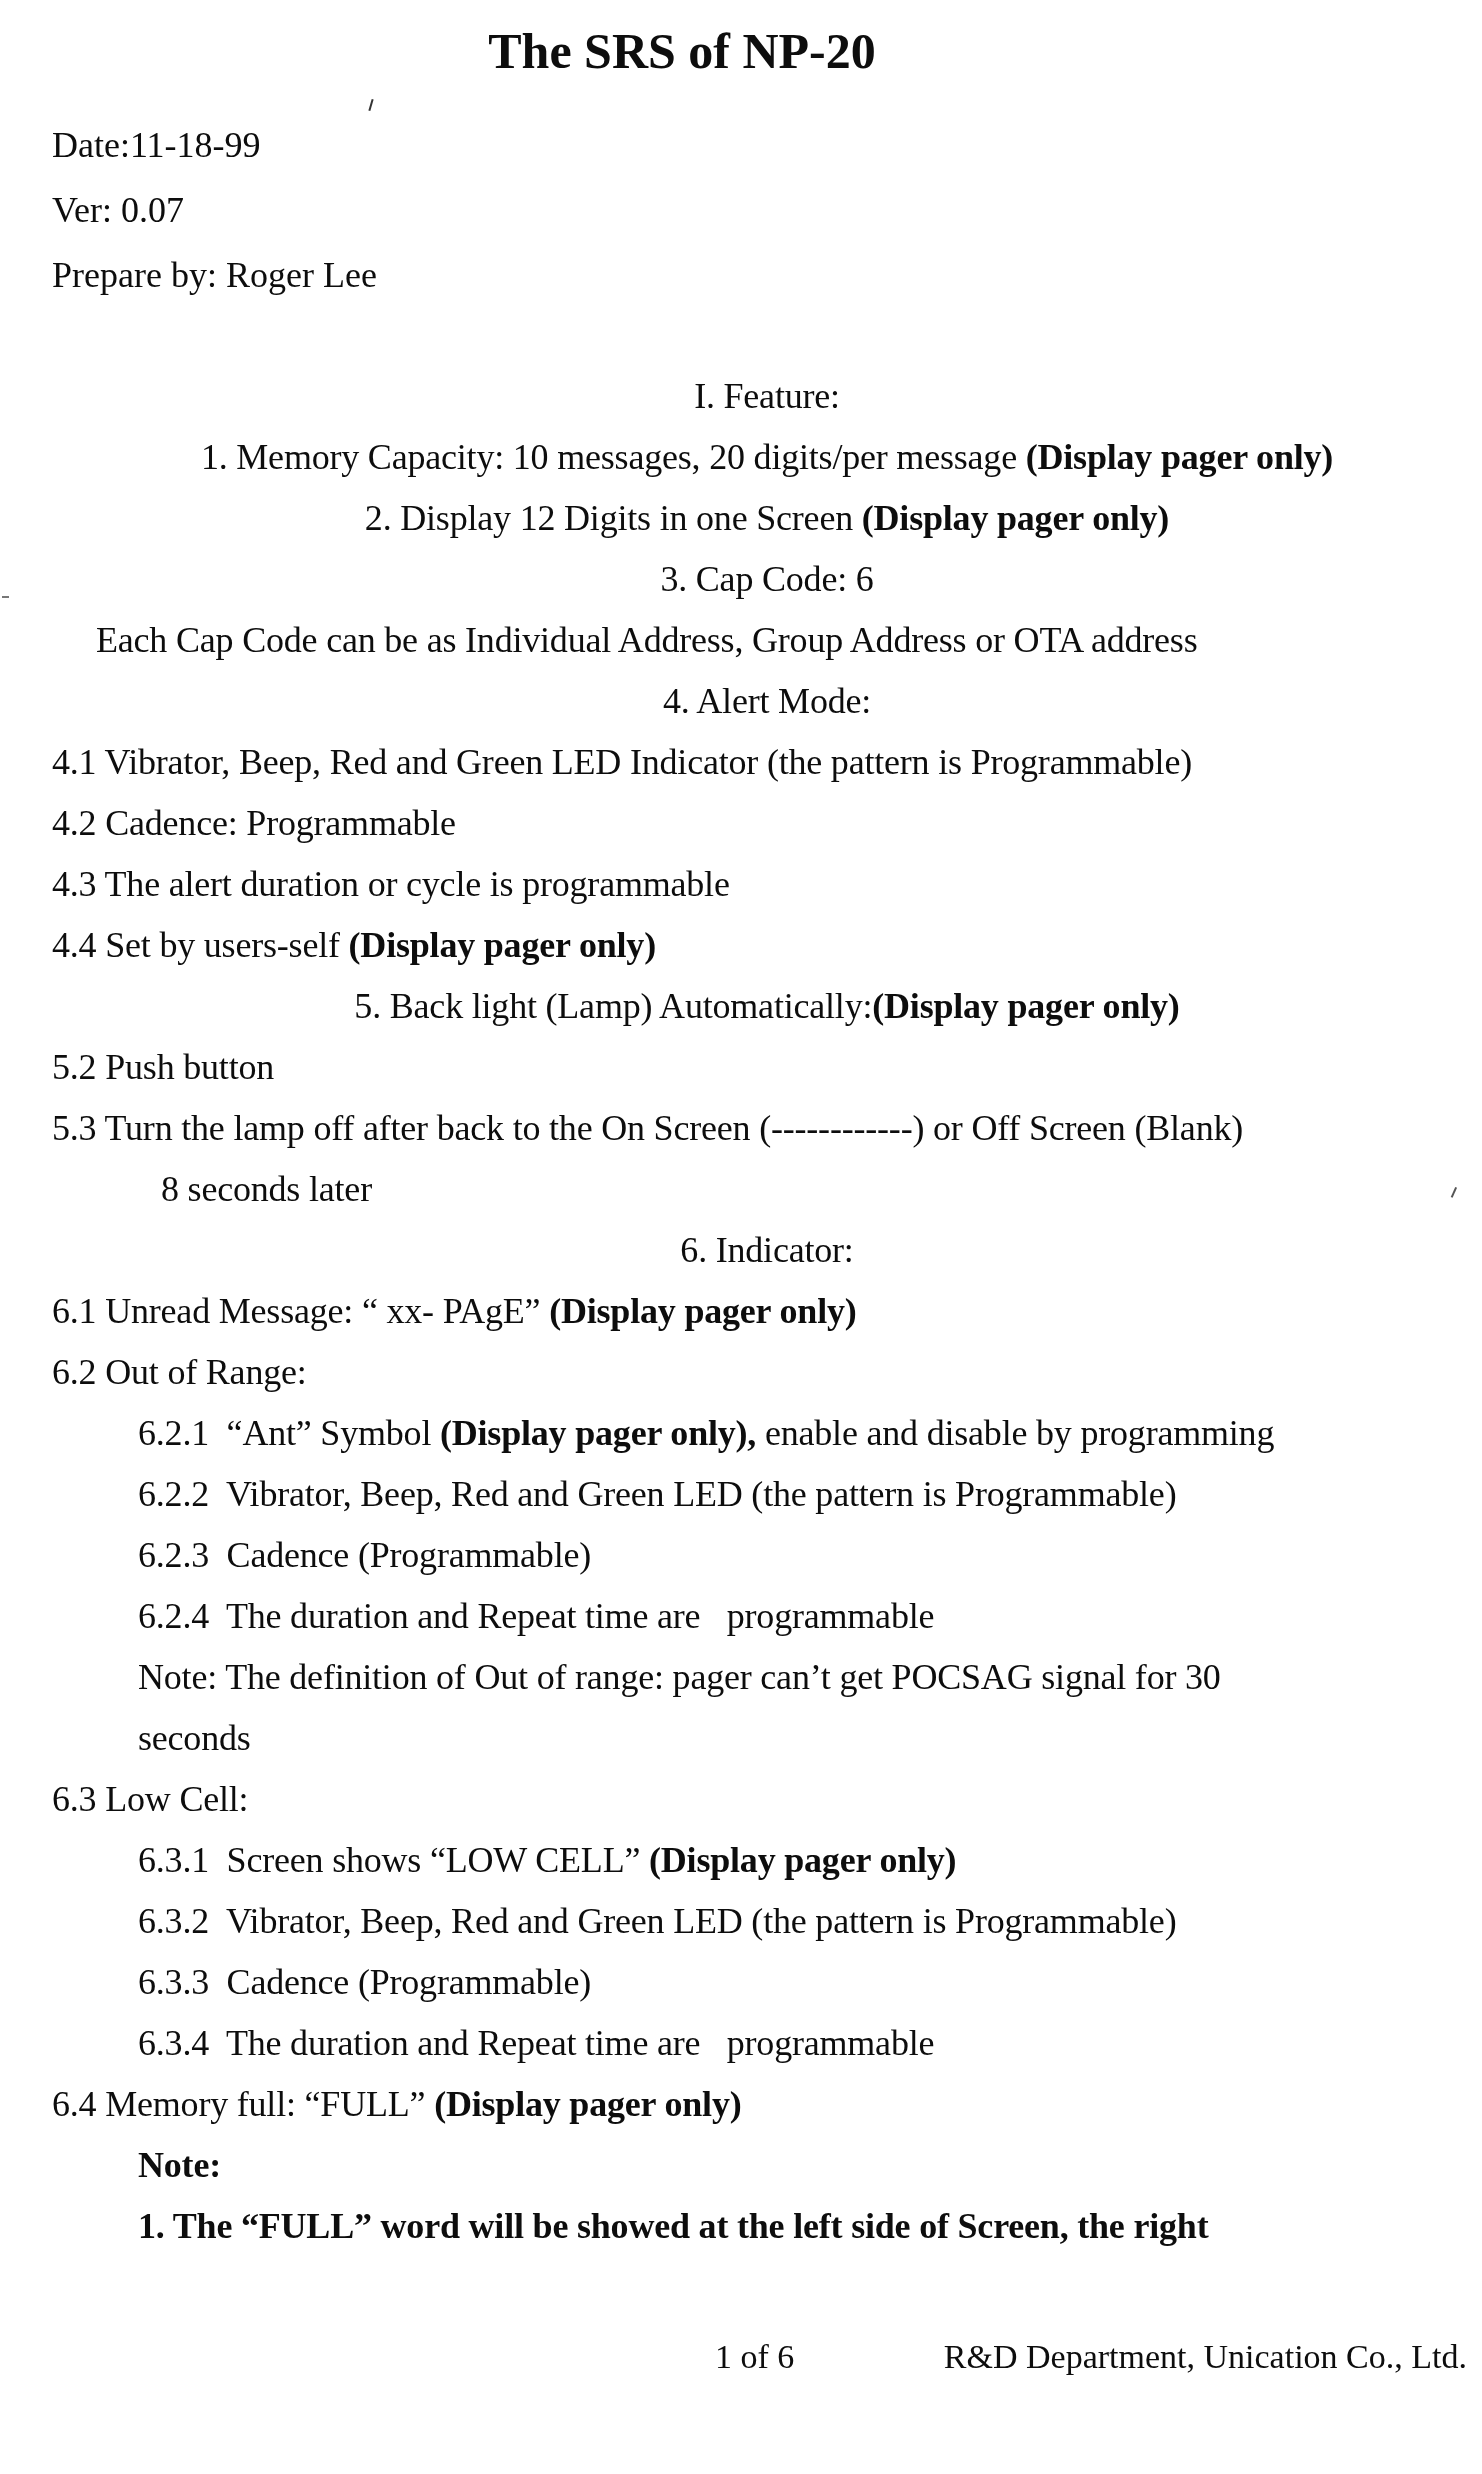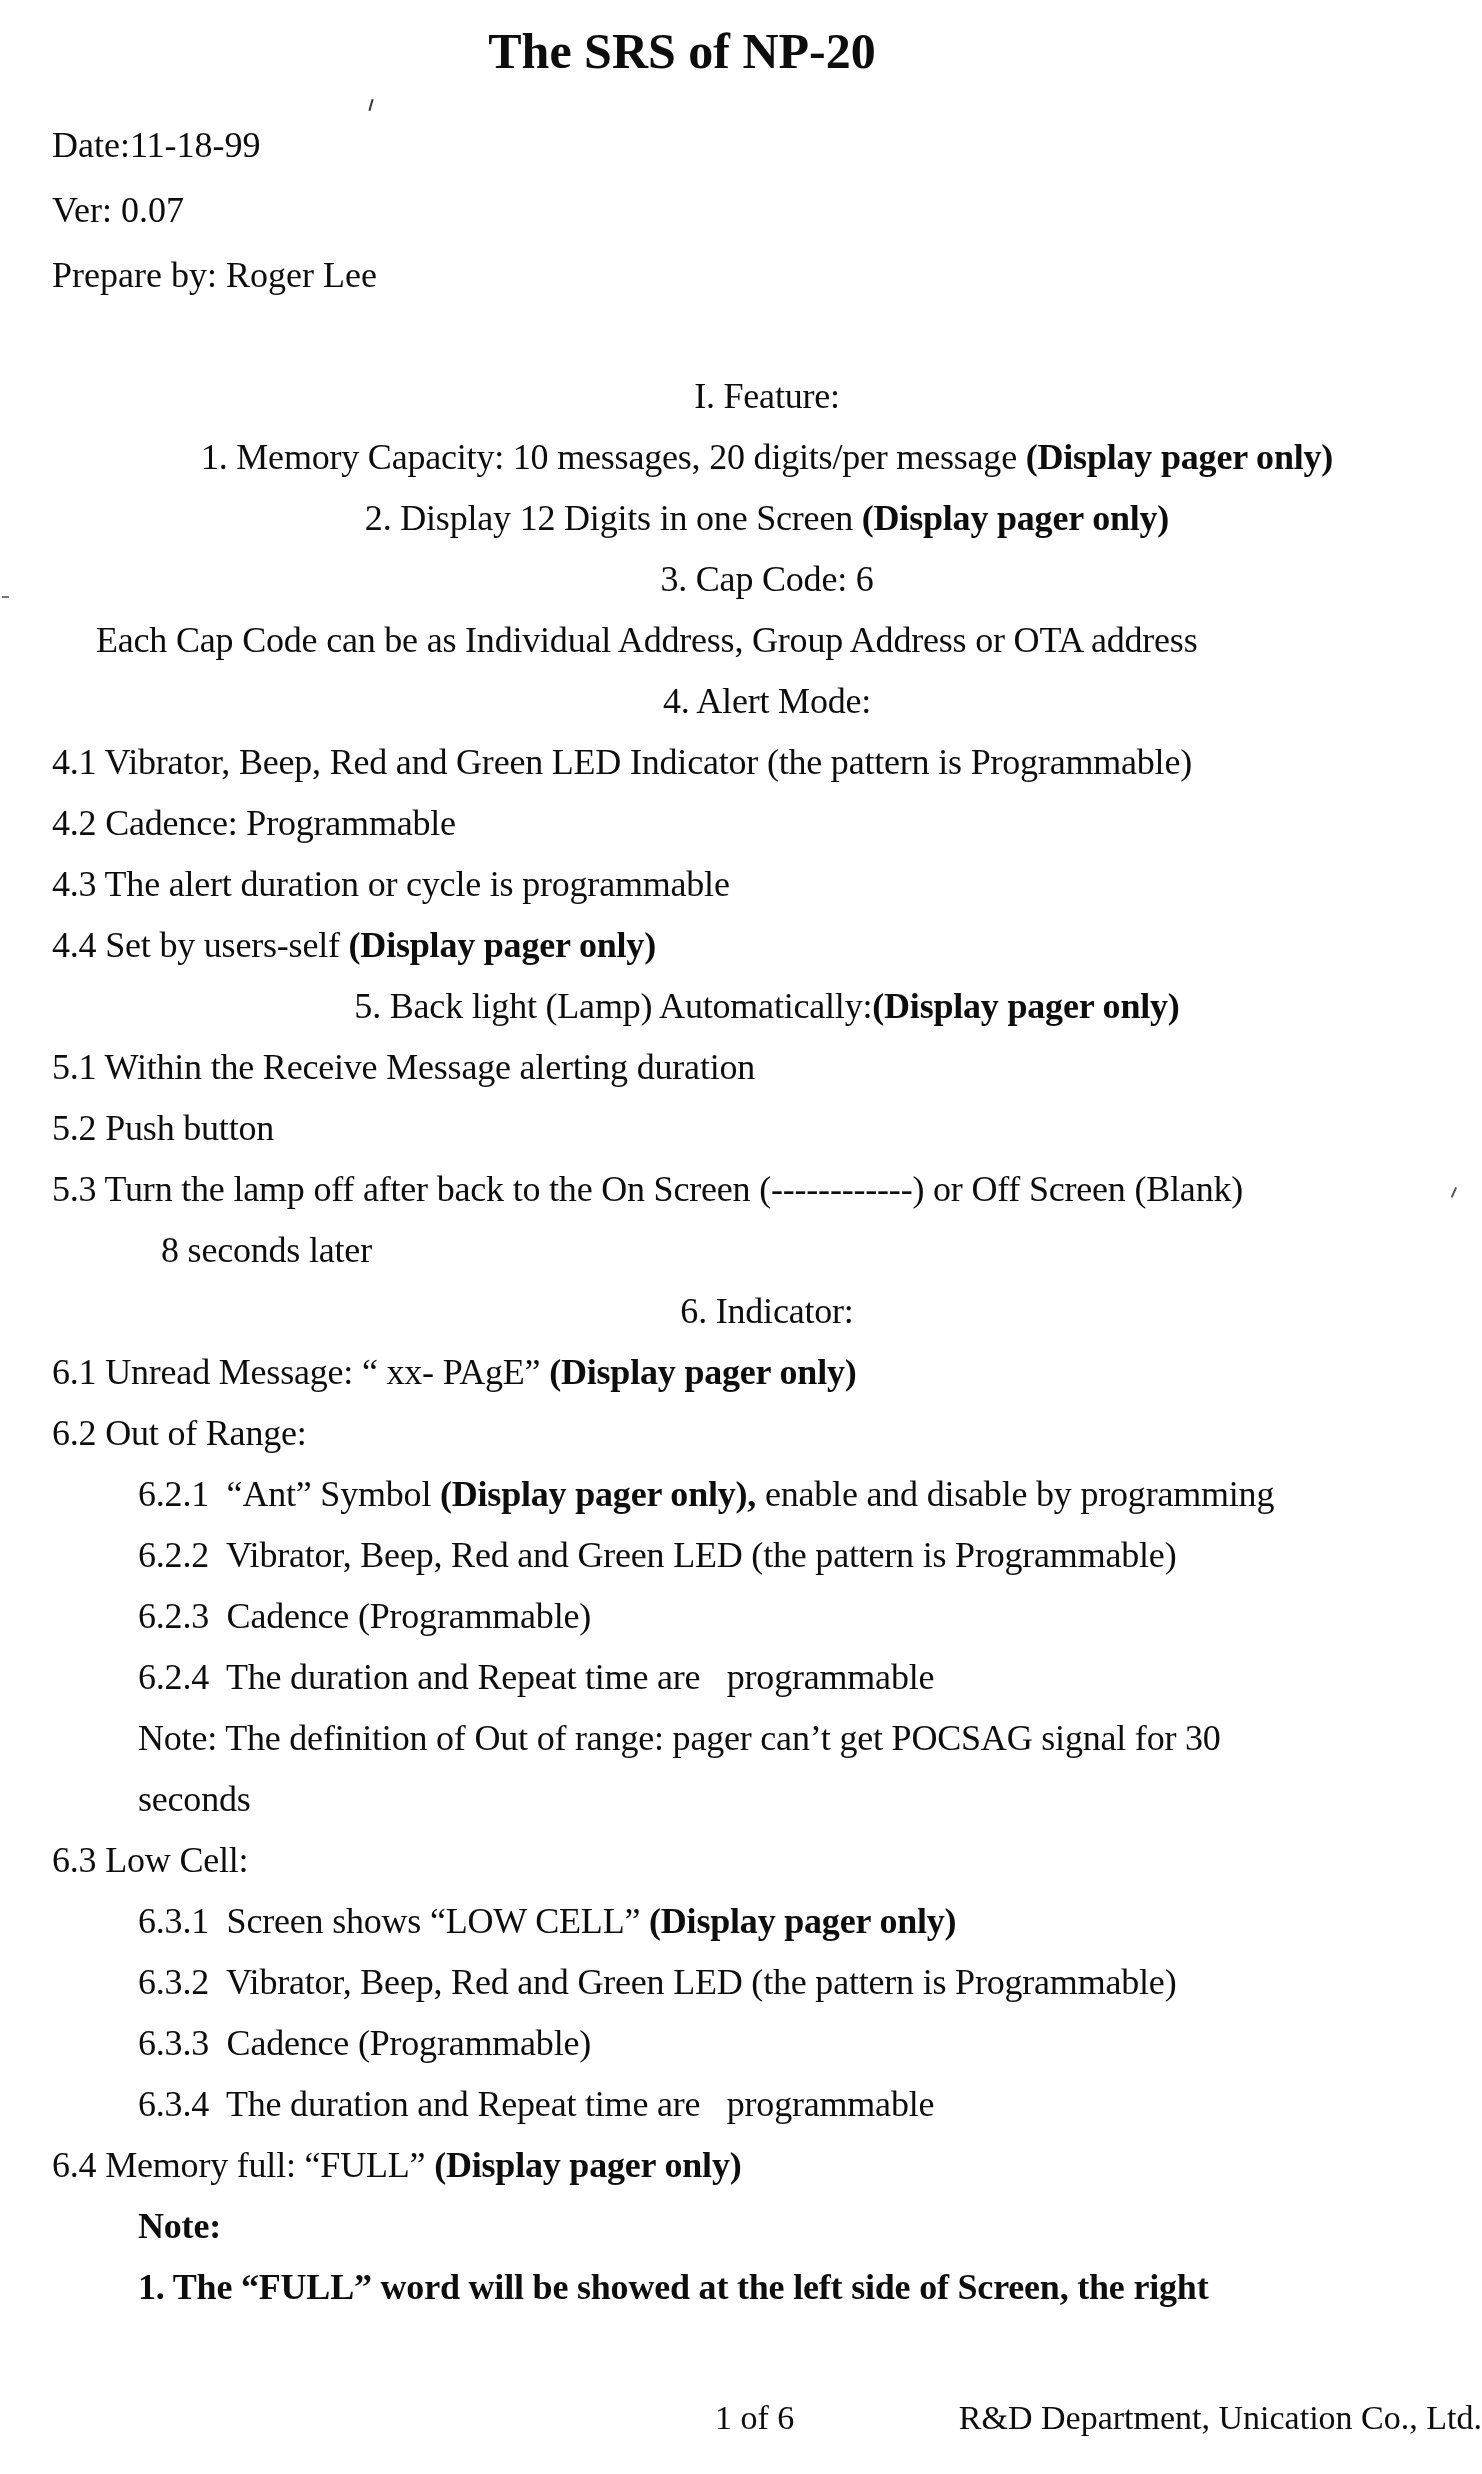--- a/index.html
+++ b/index.html
@@ -54,21 +54,21 @@
   .ic { margin-left: 109px; }
   .footer {
     position: relative;
     margin-top: 69px;
     height: 61px;
     font-size: 34px;
     line-height: 61px;
     white-space: pre;
   }
   .pageno { position: absolute; left: 663px; top: 0; }
-  .org { position: absolute; right: 0; top: 0; }
+  .org { position: absolute; right: 15px; top: 0; }
   .artifact { position: absolute; background: #333; }
   .a1 { left: 370px; top: 79px;  width: 2.4px; height: 12px; transform: rotate(16deg); }
   .a2 { left: 1.6px;   top: 576px; width: 7.3px; height: 2.4px;  background: #777; }
   .a3 { left: 1453px; top: 1167px; width: 2.4px; height: 10.5px; transform: rotate(24deg); background: #555; }
 </style>
 </head>
 <body>
 
 <div class="page">
 
@@ -89,21 +89,20 @@
     <div class="bline i0"><span>1. Memory Capacity: 10 messages, 20 digits/per message </span><span class="b">(Display pager only)</span></div>
     <div class="bline i0"><span>2. Display 12 Digits in one Screen </span><span class="b">(Display pager only)</span></div>
     <div class="bline i0"><span>3. Cap Code: 6</span></div>
     <div class="bline ie"><span>Each Cap Code can be as Individual Address, Group Address or OTA address</span></div>
     <div class="bline i0"><span>4. Alert Mode:</span></div>
     <div class="bline i1"><span>4.1 Vibrator, Beep, Red and Green LED Indicator (the pattern is Programmable)</span></div>
     <div class="bline i1"><span>4.2 Cadence: Programmable</span></div>
     <div class="bline i1"><span>4.3 The alert duration or cycle is programmable</span></div>
     <div class="bline i1"><span>4.4 Set by users-self </span><span class="b">(Display pager only)</span></div>
     <div class="bline i0"><span>5. Back light (Lamp) Automatically:</span><span class="b">(Display pager only)</span></div>
-    <div class="bline i1"><span>5.1 Within the Receive Message alerting duration</span></div>
     <div class="bline i1"><span>5.2 Push button</span></div>
     <div class="bline i1"><span>5.3 Turn the lamp off after back to the On Screen (------------) or Off Screen (Blank)</span></div>
     <div class="bline ic"><span>8 seconds later</span></div>
     <div class="bline i0"><span>6. Indicator:</span></div>
     <div class="bline i1"><span>6.1 Unread Message: “ xx- PAgE” </span><span class="b">(Display pager only)</span></div>
     <div class="bline i1"><span>6.2 Out of Range:</span></div>
     <div class="bline i2"><span>6.2.1  “Ant” Symbol </span><span class="b">(Display pager only),</span><span> enable and disable by programming</span></div>
     <div class="bline i2"><span>6.2.2  Vibrator, Beep, Red and Green LED (the pattern is Programmable)</span></div>
     <div class="bline i2"><span>6.2.3  Cadence (Programmable)</span></div>
     <div class="bline i2"><span>6.2.4  The duration and Repeat time are   programmable</span></div>

